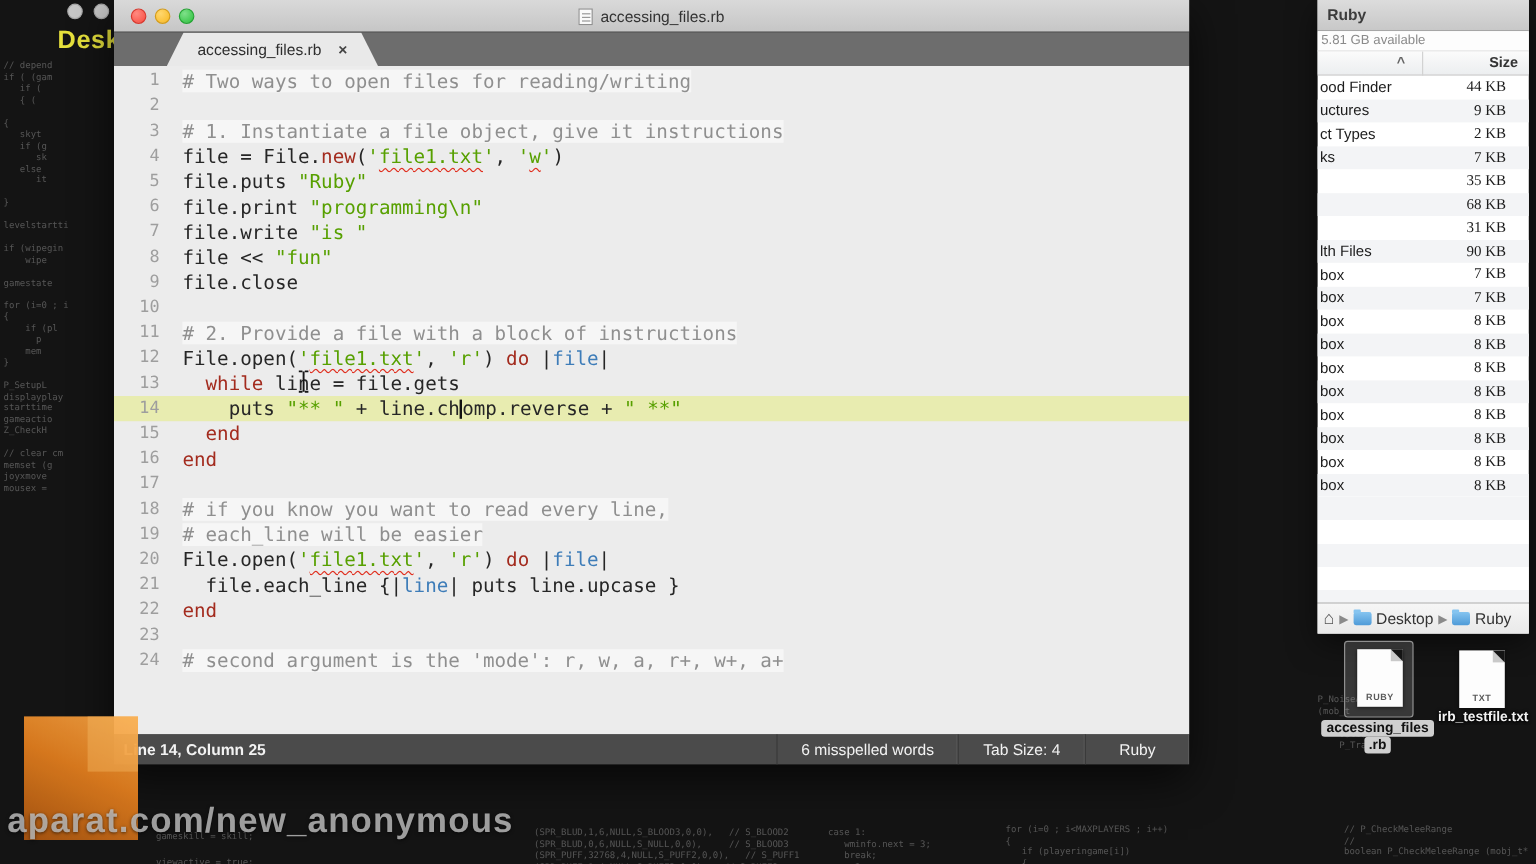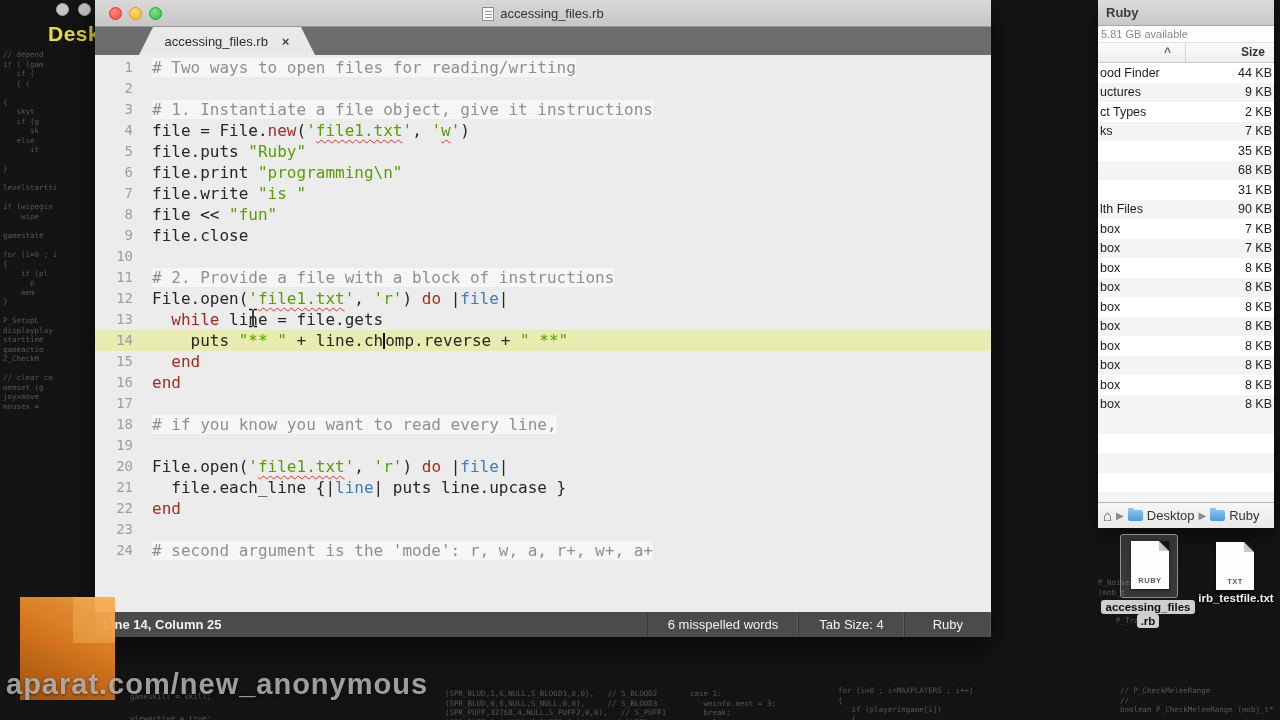--- a/index.html
+++ b/index.html
@@ -27,21 +27,21 @@
   #finder .gbstatus { height:17px; background:#fdfdfd; border-bottom:1px solid #e0e0e0;
             color:#8a8a8a; font-size:11px; line-height:16px; padding-left:3px; }
   #finder .colhead { position:relative; height:20px; background:linear-gradient(#fbfbfb,#eceef0);
             border-bottom:1px solid #c8c8c8; font-size:12px; color:#444; }
   #finder .sortmark { position:absolute; left:66px; top:2px; font-weight:bold; color:#666; font-size:12px; }
   #finder .coldiv { position:absolute; left:87px; top:0; width:1px; height:20px; background:#d2d2d2; }
   #finder .sizehead { position:absolute; right:9px; top:2px; font-weight:bold; color:#333; }
   .frow { display:flex; height:19.5px; align-items:center; font-size:12.5px; color:#1c1c1c;gap:36px; }
   .frow.alt { background:#f3f4f6; }
   .frow .fname { flex:1; padding-left:2px; white-space:nowrap; overflow:hidden; }
-  .frow .fsize { width:62px; text-align:right; padding-right:2px; }
+  .frow .fsize { width:62px; text-align:right; padding-right:19px;font-family:Liberation Serif, serif; }
   #finder .filler { height:88px;
       background:repeating-linear-gradient(#f3f4f6 0 19.5px, #ffffff 19.5px 39px); }
   #finder .pathbar { position:absolute; left:0; bottom:0; width:100%; height:26px;
       background:linear-gradient(#f6f6f6,#e9e9e9); border-top:1px solid #b5b5b5;
       display:flex; align-items:center; gap:4px; padding-left:5px; font-size:13px; color:#333; }
   .homeglyph { font-size:15px; color:#555; line-height:1; }
   .pathsep { color:#8a8a8a; font-size:10px; }
   .folder16 { width:15px; height:11px; border-radius:2px;
       background:linear-gradient(#85c4f0,#4f9bd8); position:relative; }
   .folder16::before { content:""; position:absolute; left:0; top:-2px; width:6px; height:3px;
@@ -357,21 +357,21 @@
         <div class="code-line"><span class="ln">9</span><span class="lt"><span class="tok-p">file.close</span></span></div>
         <div class="code-line"><span class="ln">10</span><span class="lt"></span></div>
         <div class="code-line"><span class="ln">11</span><span class="lt"><span class="tok-c"># 2. Provide a file with a block of instructions</span></span></div>
         <div class="code-line"><span class="ln">12</span><span class="lt"><span class="tok-p">File.open(</span><span class="tok-s">'</span><span class="tok-m">file1.txt</span><span class="tok-s">'</span><span class="tok-p">, </span><span class="tok-s">'r'</span><span class="tok-p">) </span><span class="tok-k">do</span><span class="tok-p"> |</span><span class="tok-v">file</span><span class="tok-p">|</span></span></div>
         <div class="code-line"><span class="ln">13</span><span class="lt"><span class="tok-p">  </span><span class="tok-k">while</span><span class="tok-p"> line = file.gets</span></span></div>
         <div class="code-line current"><span class="ln">14</span><span class="lt"><span class="tok-p">    puts </span><span class="tok-s">"** "</span><span class="tok-p"> + line.ch</span><span class="caret"></span><span class="tok-p">omp.reverse + </span><span class="tok-s">" **"</span></span></div>
         <div class="code-line"><span class="ln">15</span><span class="lt"><span class="tok-p">  </span><span class="tok-k">end</span></span></div>
         <div class="code-line"><span class="ln">16</span><span class="lt"><span class="tok-k">end</span></span></div>
         <div class="code-line"><span class="ln">17</span><span class="lt"></span></div>
         <div class="code-line"><span class="ln">18</span><span class="lt"><span class="tok-c"># if you know you want to read every line,</span></span></div>
-        <div class="code-line"><span class="ln">19</span></div>
+        <div class="code-line"><span class="ln">19</span><span class="lt"><span class="tok-c"># each_line will be easier</span></span></div>
         <div class="code-line"><span class="ln">20</span><span class="lt"><span class="tok-p">File.open(</span><span class="tok-s">'</span><span class="tok-m">file1.txt</span><span class="tok-s">'</span><span class="tok-p">, </span><span class="tok-s">'r'</span><span class="tok-p">) </span><span class="tok-k">do</span><span class="tok-p"> |</span><span class="tok-v">file</span><span class="tok-p">|</span></span></div>
         <div class="code-line"><span class="ln">21</span><span class="lt"><span class="tok-p">  file.each_line {|</span><span class="tok-v">line</span><span class="tok-p">| puts line.upcase }</span></span></div>
         <div class="code-line"><span class="ln">22</span><span class="lt"><span class="tok-k">end</span></span></div>
         <div class="code-line"><span class="ln">23</span><span class="lt"></span></div>
         <div class="code-line"><span class="ln">24</span><span class="lt"><span class="tok-c"># second argument is the 'mode': r, w, a, r+, w+, a+</span></span></div>
       </div>
     <div id="estatus">
       <span class="sleft">Line 14, Column 25</span>
       <span class="scell">6 misspelled words</span>
       <span class="scell">Tab Size: 4</span>

